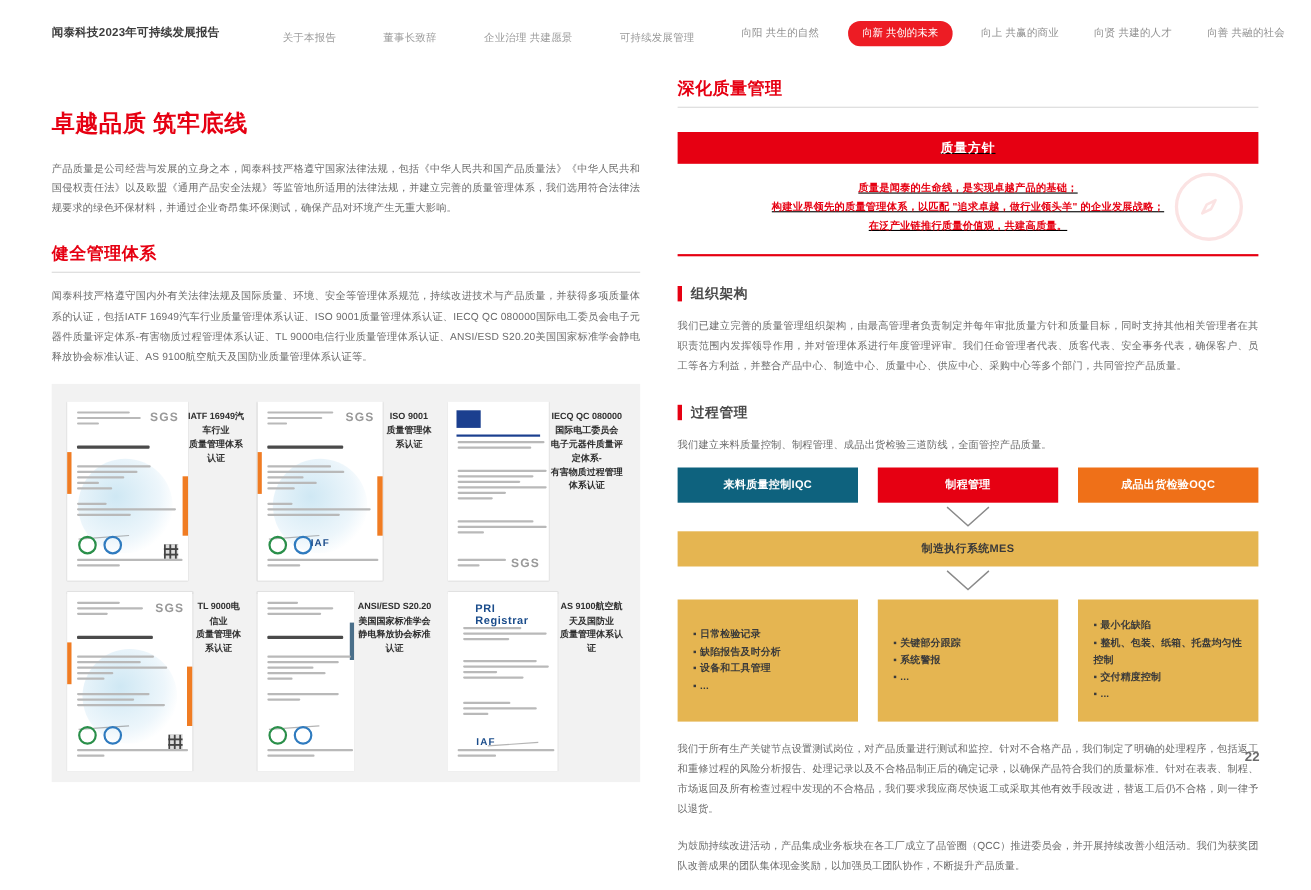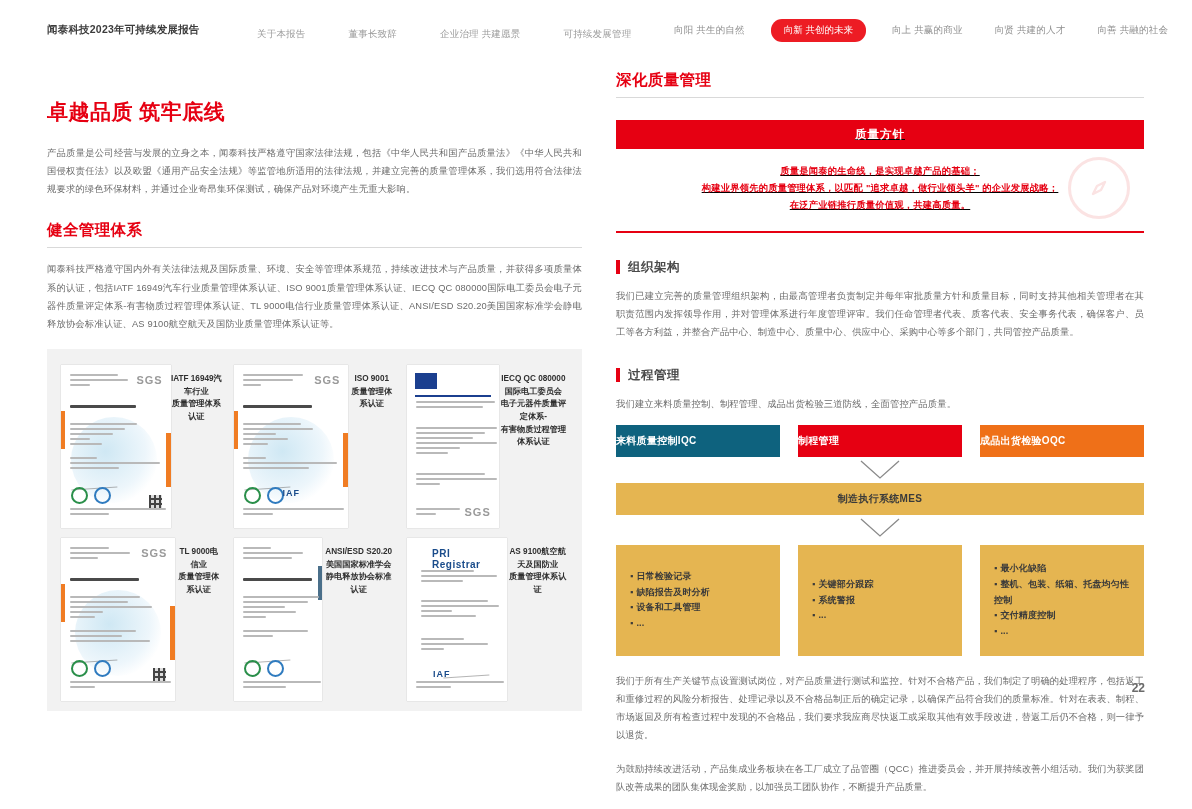--- a/index.html
+++ b/index.html
@@ -128,21 +128,21 @@
   .sec-head {
     display: flex; align-items: center; gap: 8px;
     margin: 26px 0 11px 0;
     text-align: center;
   }
   .sec-bar { width: 4px; height: 14px; background: #e60012; }
   .sec-title { font-size: 12.5px; font-weight: bold; color: #4a4a4a; letter-spacing: .5px; }
 
   .flow-row { display: grid; grid-template-columns: repeat(3, 1fr); gap: 18px; margin-top: 12px; }
   .flow-chip {
-    color: #fff; font-weight: bold; font-size: 10px; text-align: left;
+    color: #fff; font-weight: bold; font-size: 10px; text-align: center;
     padding: 9px 0; letter-spacing: .3px;
   }
   .chip-iqc { background: #0e627e; }
   .chip-mfg { background: #e60012; }
   .chip-oqc { background: #ef7018; }
 
   .chev { display:flex; justify-content:center; margin: 2px 0 2px 0; }
   .chev svg { display:block; }
 
   .mes-bar {

